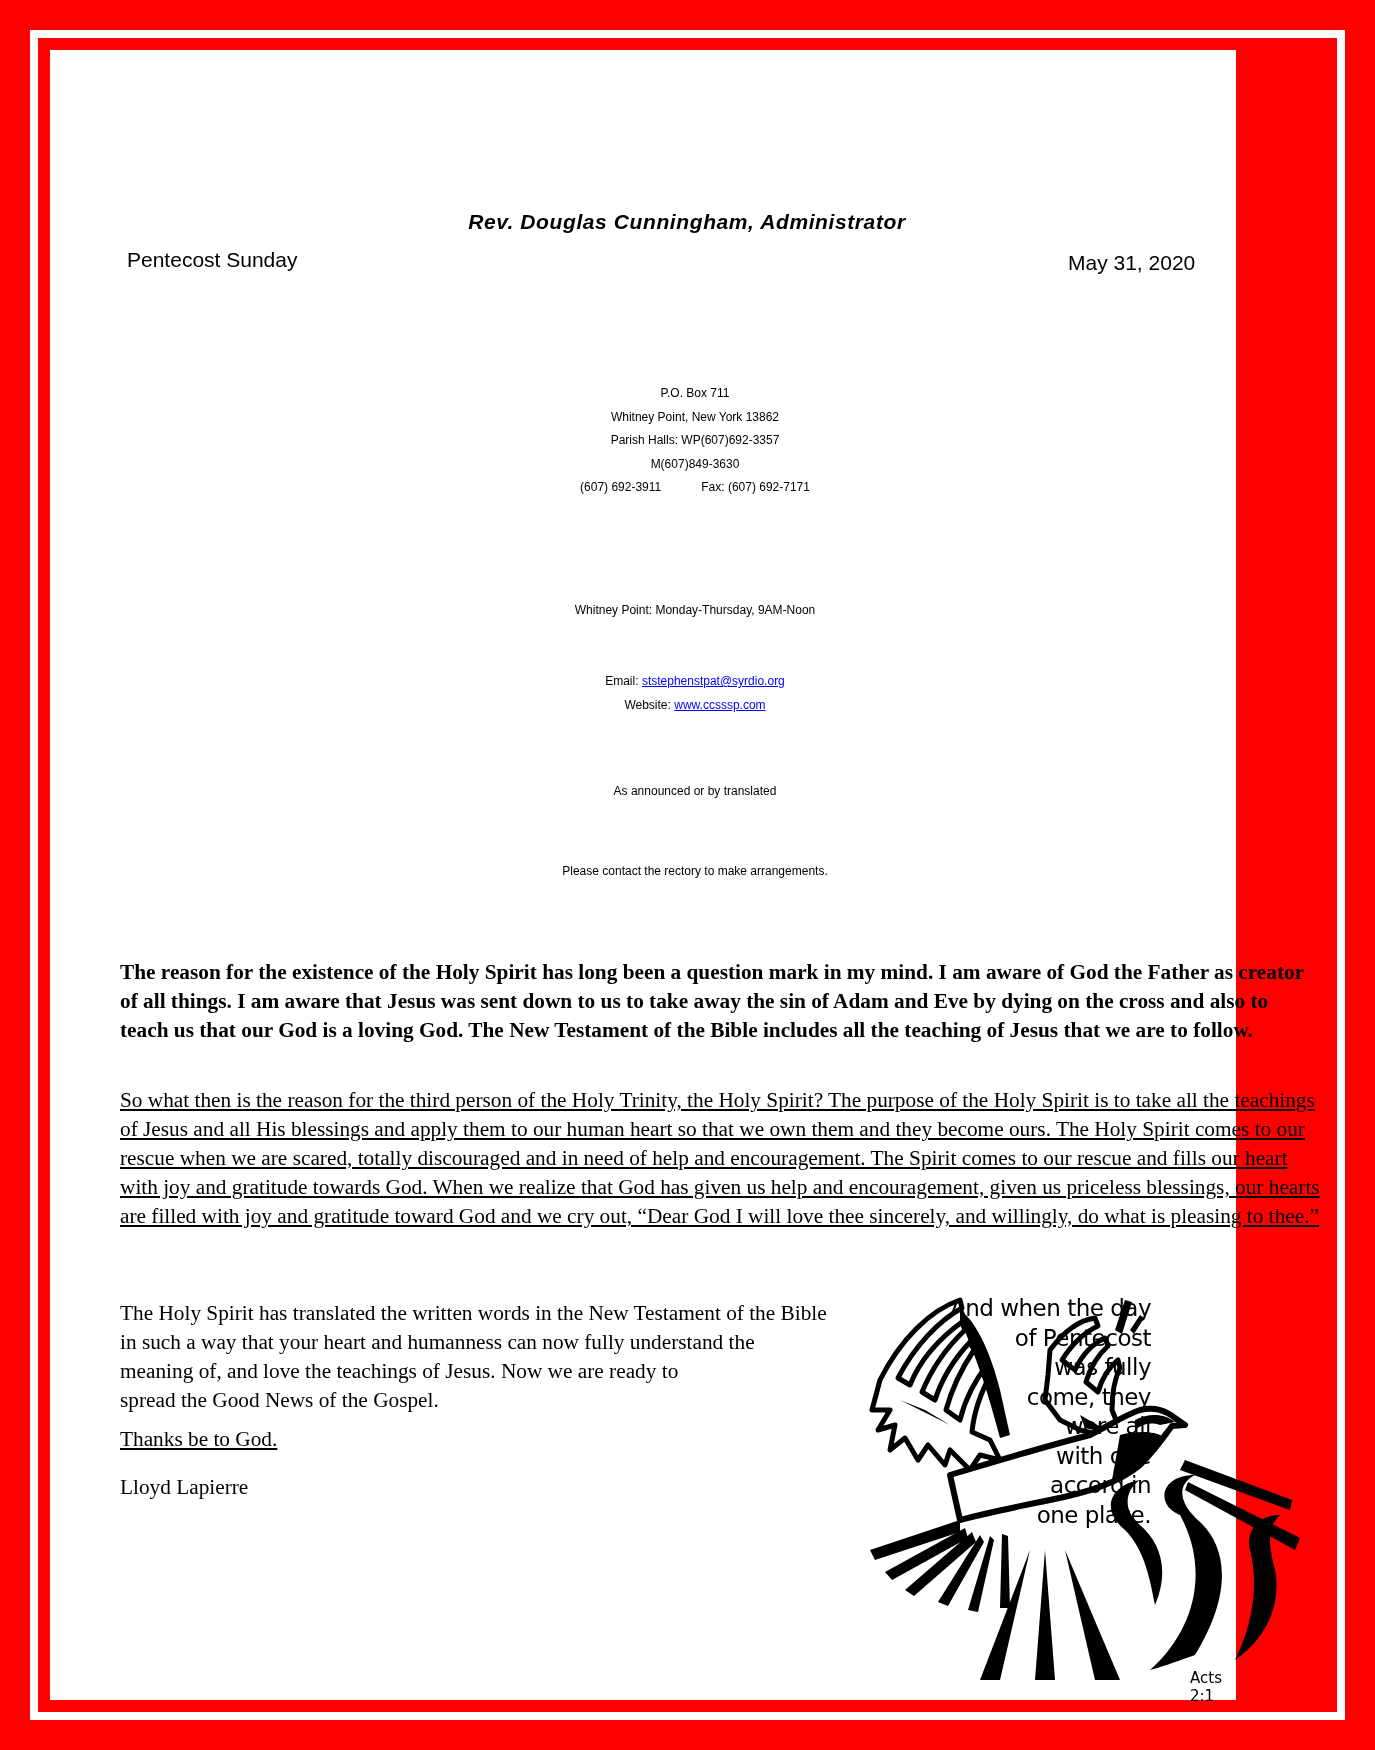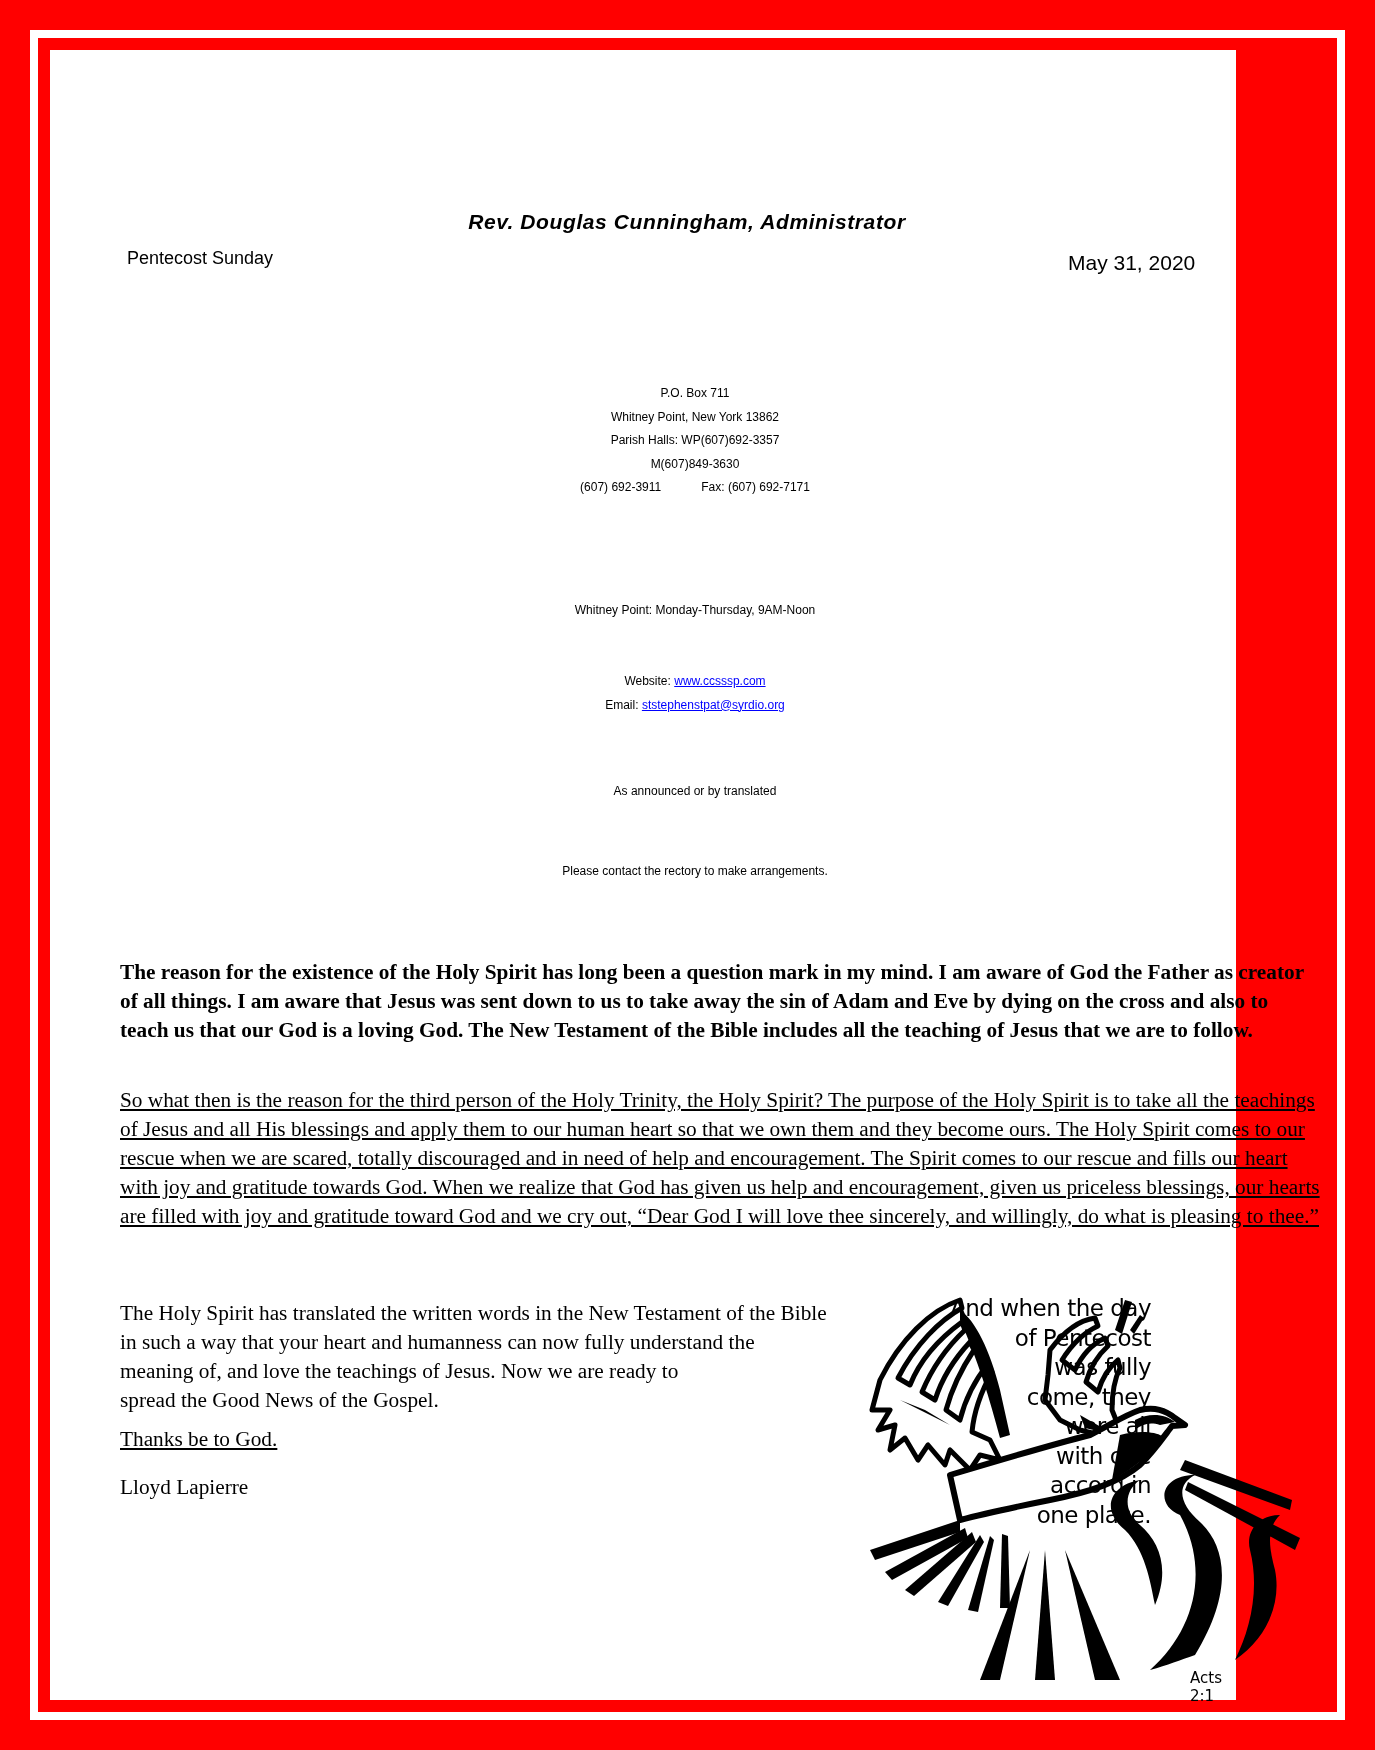--- a/index.html
+++ b/index.html
@@ -18,21 +18,21 @@
     .page {
       position: absolute; left: 50px; top: 50px; width: 1186px; height: 1650px;
       background: #ffffff; color: #000;
     }
     .sans { font-family: "Liberation Sans", sans-serif; }
     .serif { font-family: "Liberation Serif", serif; }
     .admin {
       position: absolute; top: 160px; left: 0; width: 1274px; text-align: center;
       font-size: 21px; font-weight: bold; font-style: italic; letter-spacing: 0.6px;
     }
-    .occasion { position: absolute; left: 77px; top: 198px; font-size: 18px; }
+    .occasion { position: absolute; left: 77px; top: 198px; font-size: 21px; }
     .date { position: absolute; left: 1018px; top: 201px; font-size: 21px; }
     .center-block {
       position: absolute; left: 8px; width: 1274px; text-align: center; font-size: 12px; line-height: 23.5px;
     }
     .addr { top: 332px; }
     .addr .spacer { display: inline-block; width: 40px; }
     .hours { top: 549px; }
     .contact { top: 620px; }
     .appt { top: 730px; }
     .rectory { top: 810px; }
@@ -77,24 +77,24 @@
     <div>M(607)849-3630</div>
     <div>
       <span>(607) 692-3911</span><span class="spacer"></span><span>Fax: (607) 692-7171</span>
     </div>
   </div>
 
   <div class="center-block hours sans">Whitney Point: Monday-Thursday, 9AM-Noon</div>
 
   <div class="center-block contact sans">
     <div>
-      <span>Website: </span><a class="link">www.ccsssp.com</a>
+      <span>Email: </span><a class="link">ststephenstpat@syrdio.org</a>
     </div>
     <div>
-      <span>Email: </span><a class="link">ststephenstpat@syrdio.org</a>
+      <span>Website: </span><a class="link">www.ccsssp.com</a>
     </div>
   </div>
 
   <div class="center-block appt sans">As announced or by translated</div>
   <div class="center-block rectory sans">Please contact the rectory to make arrangements.</div>
 
   <div class="body-text serif p1">
     <p>The reason for the existence of the Holy Spirit has long been a question mark in my mind. I am aware of God the Father as creator of all things. I am aware that Jesus was sent down to us to take away the sin of Adam and Eve by dying on the cross and also to teach us that our God is a loving God. The New Testament of the Bible includes all the teaching of Jesus that we are to follow.</p>
   </div>
   <div class="body-text serif p2">

